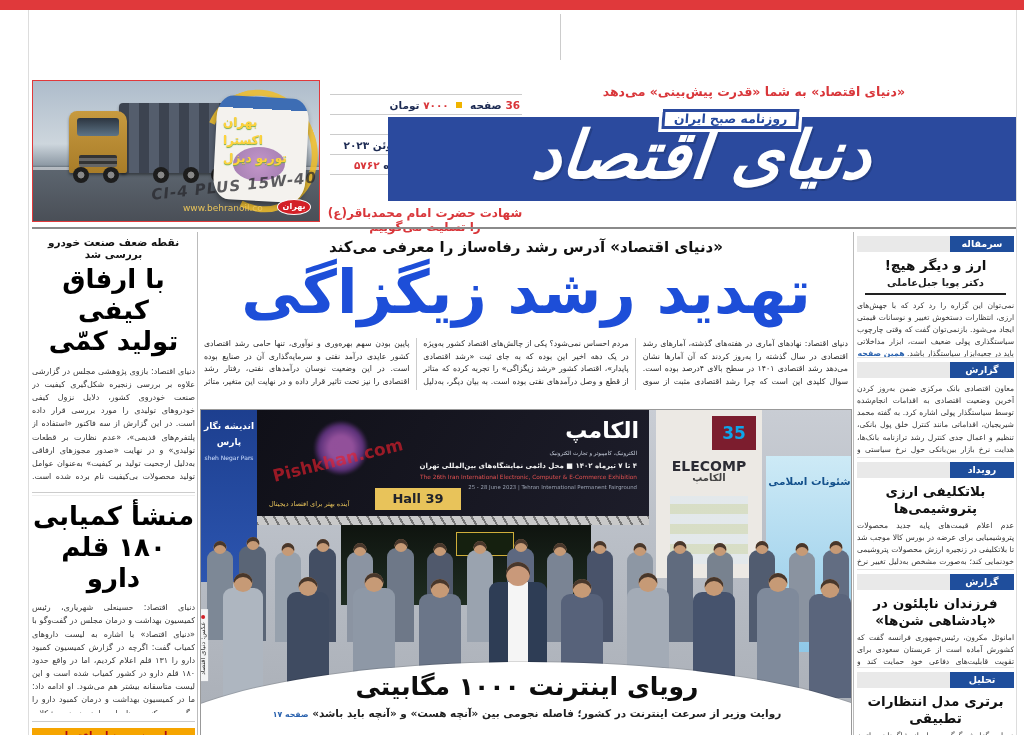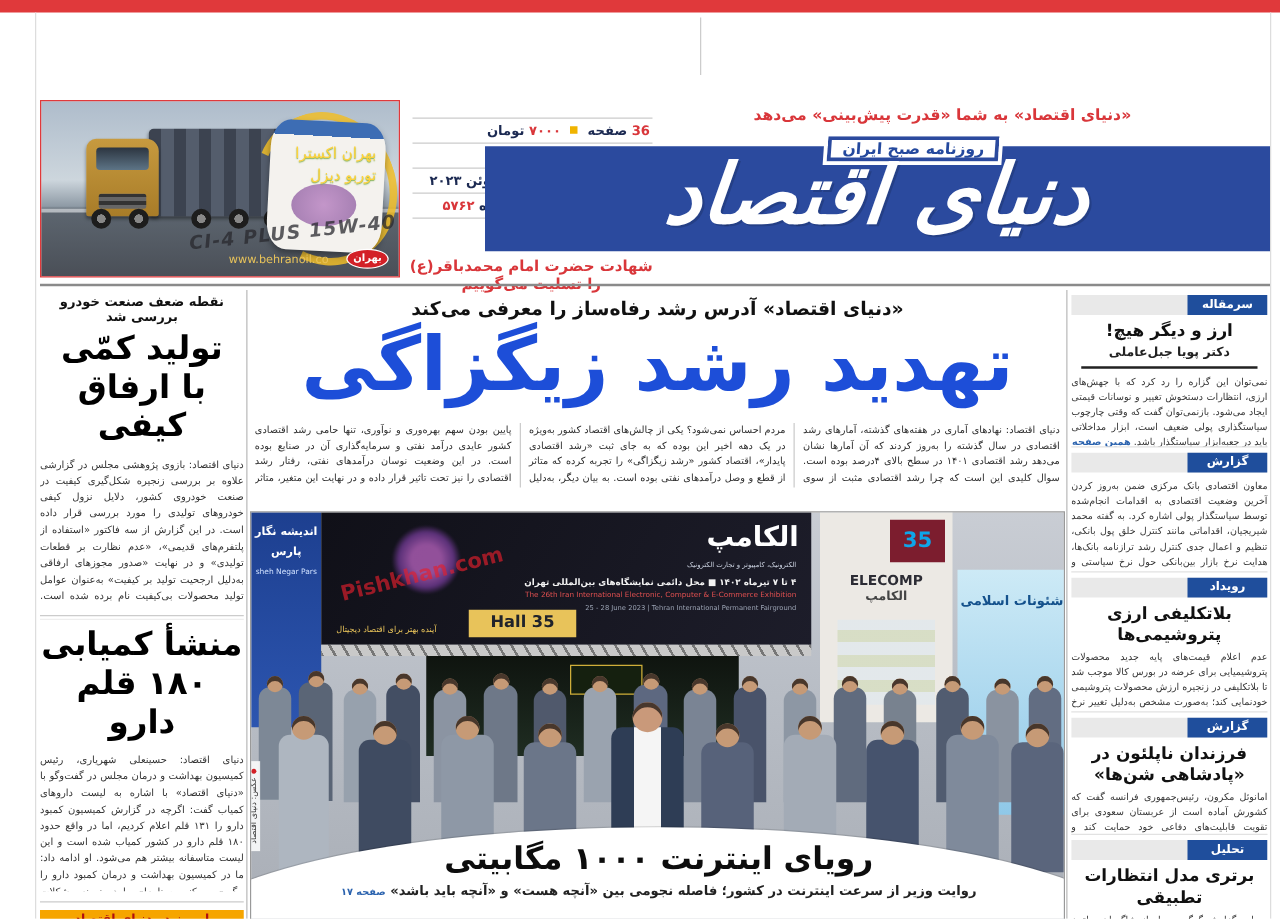--- a/index.html
+++ b/index.html
@@ -22,21 +22,21 @@
         background:repeating-linear-gradient(90deg,#3c4350 0 10px,#545d6c 10px 20px); box-shadow:0 2px 3px rgba(0,0,0,.4); }
   .ad .cab { position:absolute; left:36px; top:30px; width:58px; height:62px; border-radius:8px 10px 2px 2px;
         background:linear-gradient(180deg,#c79a3f,#a87c28); box-shadow:0 2px 3px rgba(0,0,0,.4); }
   .ad .cab::before { content:""; position:absolute; left:8px; top:7px; width:42px; height:18px; border-radius:3px; background:linear-gradient(180deg,#2c3540,#5d7486); }
   .ad .cab::after { content:""; position:absolute; left:10px; bottom:6px; width:38px; height:12px; border-radius:2px; background:repeating-linear-gradient(180deg,#333 0 3px,#666 3px 6px); }
   .ad .wheel { position:absolute; width:16px; height:16px; border-radius:50%; background:radial-gradient(circle,#888 30%,#1d1d1d 32%); }
   .ad .bucket { position:absolute; left:182px; top:16px; width:92px; height:104px; border-radius:16px/22px;
         background:linear-gradient(180deg,#3d6db4 0 12px,#f4f2ee 12px); transform:rotate(3deg); box-shadow:0 3px 5px rgba(0,0,0,.35); }
   .ad .swirl { position:absolute; left:172px; top:8px; width:112px; height:124px; border:6px solid rgba(240,190,40,.85); border-radius:50%; border-left-color:transparent; transform:rotate(-20deg); }
   .ad .blob { position:absolute; left:200px; top:66px; width:52px; height:34px; border-radius:50%; background:radial-gradient(circle,#b77fc0,#8d5fa0); opacity:.8; }
-  .ad-fa { position:absolute; left:190px; top:32px; width:78px; text-align:right; color:#ffd23c; font-weight:normal; font-size:12px; line-height:1.5; text-shadow:0 1px 1px #7a4; }
+  .ad-fa { position:absolute; left:190px; top:32px; width:78px; text-align:left; color:#ffd23c; font-weight:bold; font-size:12px; line-height:1.5; text-shadow:0 1px 1px #7a4; }
   .ad-grade { position:absolute; left:118px; top:96px; color:rgba(40,40,45,.75); font-weight:bold; font-size:15px; font-style:italic; transform:rotate(-6deg); letter-spacing:1px; }
   .ad-url { position:absolute; left:150px; top:122px; color:#e8c35a; font-weight:normal; font-size:9px; }
   .ad-logo { position:absolute; left:244px; top:118px; width:34px; height:16px; background:#d32027; border:1px solid #fff; border-radius:50%; color:#fff; font-size:8px; font-weight:bold; text-align:center; line-height:14px; }
 
   .dateblock { left:330px; top:94px; width:192px; }
   .daterow { border-bottom:1px solid #ccc; padding:4px 2px 3px; font-size:10.5px; font-weight:bold; color:#1c2a52; text-align:right; white-space:nowrap; }
   .daterow:first-child { border-top:1px solid #ccc; }
   .rednum { color:#d9363a; }
   .sq { display:inline-block; width:6px; height:6px; background:#f0b400; margin:0 4px 1px; }
   .condolence { left:322px; top:206px; width:206px; text-align:center; color:#d9363a; font-size:12px; font-weight:bold; }
@@ -89,21 +89,21 @@
   .bn-main .en2 { position:absolute; right:12px; top:74px; font-size:5.4px; color:#9aa2b2; direction:ltr; }
   .bn-main .slogan { position:absolute; left:12px; bottom:8px; font-size:6.5px; color:#e8c35a; }
   .bn-main .hall { position:absolute; left:118px; bottom:6px; width:86px; height:22px; background:#e8c35a; color:#20232b; font-size:13px; font-weight:bold; text-align:center; line-height:22px; direction:ltr; }
   .bn-main .spark { position:absolute; left:56px; top:10px; width:56px; height:56px; border-radius:50%; background:radial-gradient(circle,#c86ad0 0 30%,#7a3ea0 55%, transparent 70%); opacity:.7; filter:blur(1px); }
   .watermark { position:absolute; left:70px; top:40px; color:rgba(228,30,45,.65); font-size:17px; font-weight:bold; transform:rotate(-14deg); direction:ltr; z-index:3; }
   .truss { position:absolute; left:56px; top:106px; width:392px; height:9px; background:repeating-linear-gradient(60deg,#777 0 2px,#c9c9c9 2px 9px); }
   .doorway { position:absolute; left:140px; top:115px; width:250px; height:80px; background:linear-gradient(180deg,#0f140f,#1f2d22); }
   .doorsign { position:absolute; left:255px; top:122px; width:58px; height:24px; border:1px solid #cfae3a; background:#15200f; }
   .bn-35 { position:absolute; left:455px; top:0; width:106px; height:168px; background:#ece9e4; }
   .bn-35 .box35 { position:absolute; right:6px; top:6px; width:44px; height:34px; background:#7c1d2e; color:#0ea5e9; font-size:17px; font-weight:bold; text-align:center; line-height:34px; direction:ltr; }
-  .bn-35 .elec { position:absolute; left:6px; top:48px; width:94px; text-align:center; font-size:11px; font-weight:bold; color:#2c2c34; direction:ltr; }
+  .bn-35 .elec { position:absolute; left:6px; top:48px; width:94px; text-align:center; font-size:14px; font-weight:bold; color:#2c2c34; direction:ltr; }
   .bn-35 .elfa { position:absolute; left:6px; top:62px; width:94px; text-align:center; font-size:10px; font-weight:bold; color:#444; }
   .bn-35 .map { position:absolute; left:14px; top:86px; width:78px; height:68px; background:repeating-linear-gradient(0deg,#dfe8ee 0 10px,#cfd9b9 10px 20px); opacity:.7; }
   .bn-blue2 { position:absolute; left:565px; top:46px; width:87px; height:196px; background:linear-gradient(180deg,#cdeaf6,#8fc8e8); color:#14518c; font-weight:bold; font-size:10.5px; text-align:center; padding-top:14px; line-height:2.1; }
   .person { position:absolute; border-radius:9px 9px 0 0; }
   .person::before { content:""; position:absolute; left:50%; top:calc(-1 * var(--hs,15px) + 4px); transform:translateX(-50%); width:var(--hs,15px); height:var(--hs,15px); border-radius:50%; background:var(--skin,#c69a76); box-shadow:inset 0 4px 0 rgba(40,30,25,.8); }
   .caption-band { position:absolute; left:-60px; top:252px; width:772px; height:240px; background:#fff; border-radius:50% 50% 0 0 / 90px 90px 0 0; z-index:5; box-shadow:0 -1px 0 rgba(0,0,0,.12); }
   .cap-text { position:absolute; left:0; top:262px; width:652px; text-align:center; z-index:6; }
   .cap-title { font-size:25px; font-weight:bold; color:#0d0d0d; }
   .cap-sub { font-size:10.5px; font-weight:bold; color:#222; margin-top:6px; }
   .photo-credit { position:absolute; left:-34px; top:230px; transform:rotate(-90deg); font-size:6.5px; color:#333; background:rgba(255,255,255,.85); padding:1px 6px; z-index:6; }
@@ -209,22 +209,22 @@
       </div>
     <div class="sb-title">برتری مدل انتظارات تطبیقی</div>
     <div class="sb-body"><span>در این گزارش گرگوری چاو از شاگردان میلتون فریدمن، با پرداختن به نقش و جایگاه فریدمن در تاریخ علم اقتصاد نشان می‌دهد مدل انتظارات تطبیقی در تبیین قیمت سهام و نرخ‌های بهره می‌تواند بهتر از مدل انتظارات عقلایی باشد و اینکه چگونه مصرف با یک متغیر درآمد بر پایه انتظارات تطبیقی بهتر از متغیری بر انتظارات عقلایی توضیح داده می‌شود.</span> </div>
   </div>
 </div>
 
 <div class="abs leftcol">
   <div>
     <div class="lc-kicker">نقطه ضعف صنعت خودرو بررسی شد</div>
     <div class="lc-title">
+      <div>با ارفاق کیفی</div>
       <div>تولید کمّی</div>
-      <div>با ارفاق کیفی</div>
     </div>
     <div class="lc-body" style="height:118px;overflow:hidden;">
       <span>دنیای اقتصاد: بازوی پژوهشی مجلس در گزارشی علاوه بر بررسی زنجیره شکل‌گیری کیفیت در صنعت خودروی کشور، دلایل نزول کیفی خودروهای تولیدی را مورد بررسی قرار داده است. در این گزارش از سه فاکتور «استفاده از پلتفرم‌های قدیمی»، «عدم نظارت بر قطعات تولیدی» و در نهایت «صدور مجوزهای ارفاقی به‌دلیل ارجحیت تولید بر کیفیت» به‌عنوان عوامل تولید محصولات بی‌کیفیت نام برده شده است. همچنین مرکز پژوهش‌ها ارتباط مالی مستقیم بین شرکت‌های بازرسی و خودروسازان را از چالش‌های اساسی حوزه نظارت در این صنعت خوانده است.</span>
       
     </div>
   </div>
 
   <div class="lc-sep"></div>
 
   <div>
@@ -258,21 +258,21 @@
   </div>
 
   <div class="bn-main">
     <div class="spark"></div>
     <div class="ttl">الکامپ</div>
     <div class="sub">الکترونیک، کامپیوتر و تجارت الکترونیک</div>
     <div class="fa-line">۴ تا ۷ تیرماه ۱۴۰۲ ■ محل دائمی نمایشگاه‌های بین‌المللی تهران</div>
     <div class="en1">The 26th Iran International Electronic, Computer &amp; E-Commerce Exhibition</div>
     <div class="en2">25 - 28 June 2023 | Tehran International Permanent Fairground</div>
     <div class="slogan">آینده بهتر برای اقتصاد دیجیتال</div>
-    <div class="hall">Hall 35</div>
+    <div class="hall">Hall 39</div>
   </div>
   <div class="watermark">Pishkhan.com</div>
   <div class="truss"></div>
   <div class="doorway"></div>
   <div class="doorsign"></div>
 
   <div class="bn-35">
     <div class="box35">35</div>
     <div class="elec">ELECOMP</div>
     <div class="elfa">الکامپ</div>

